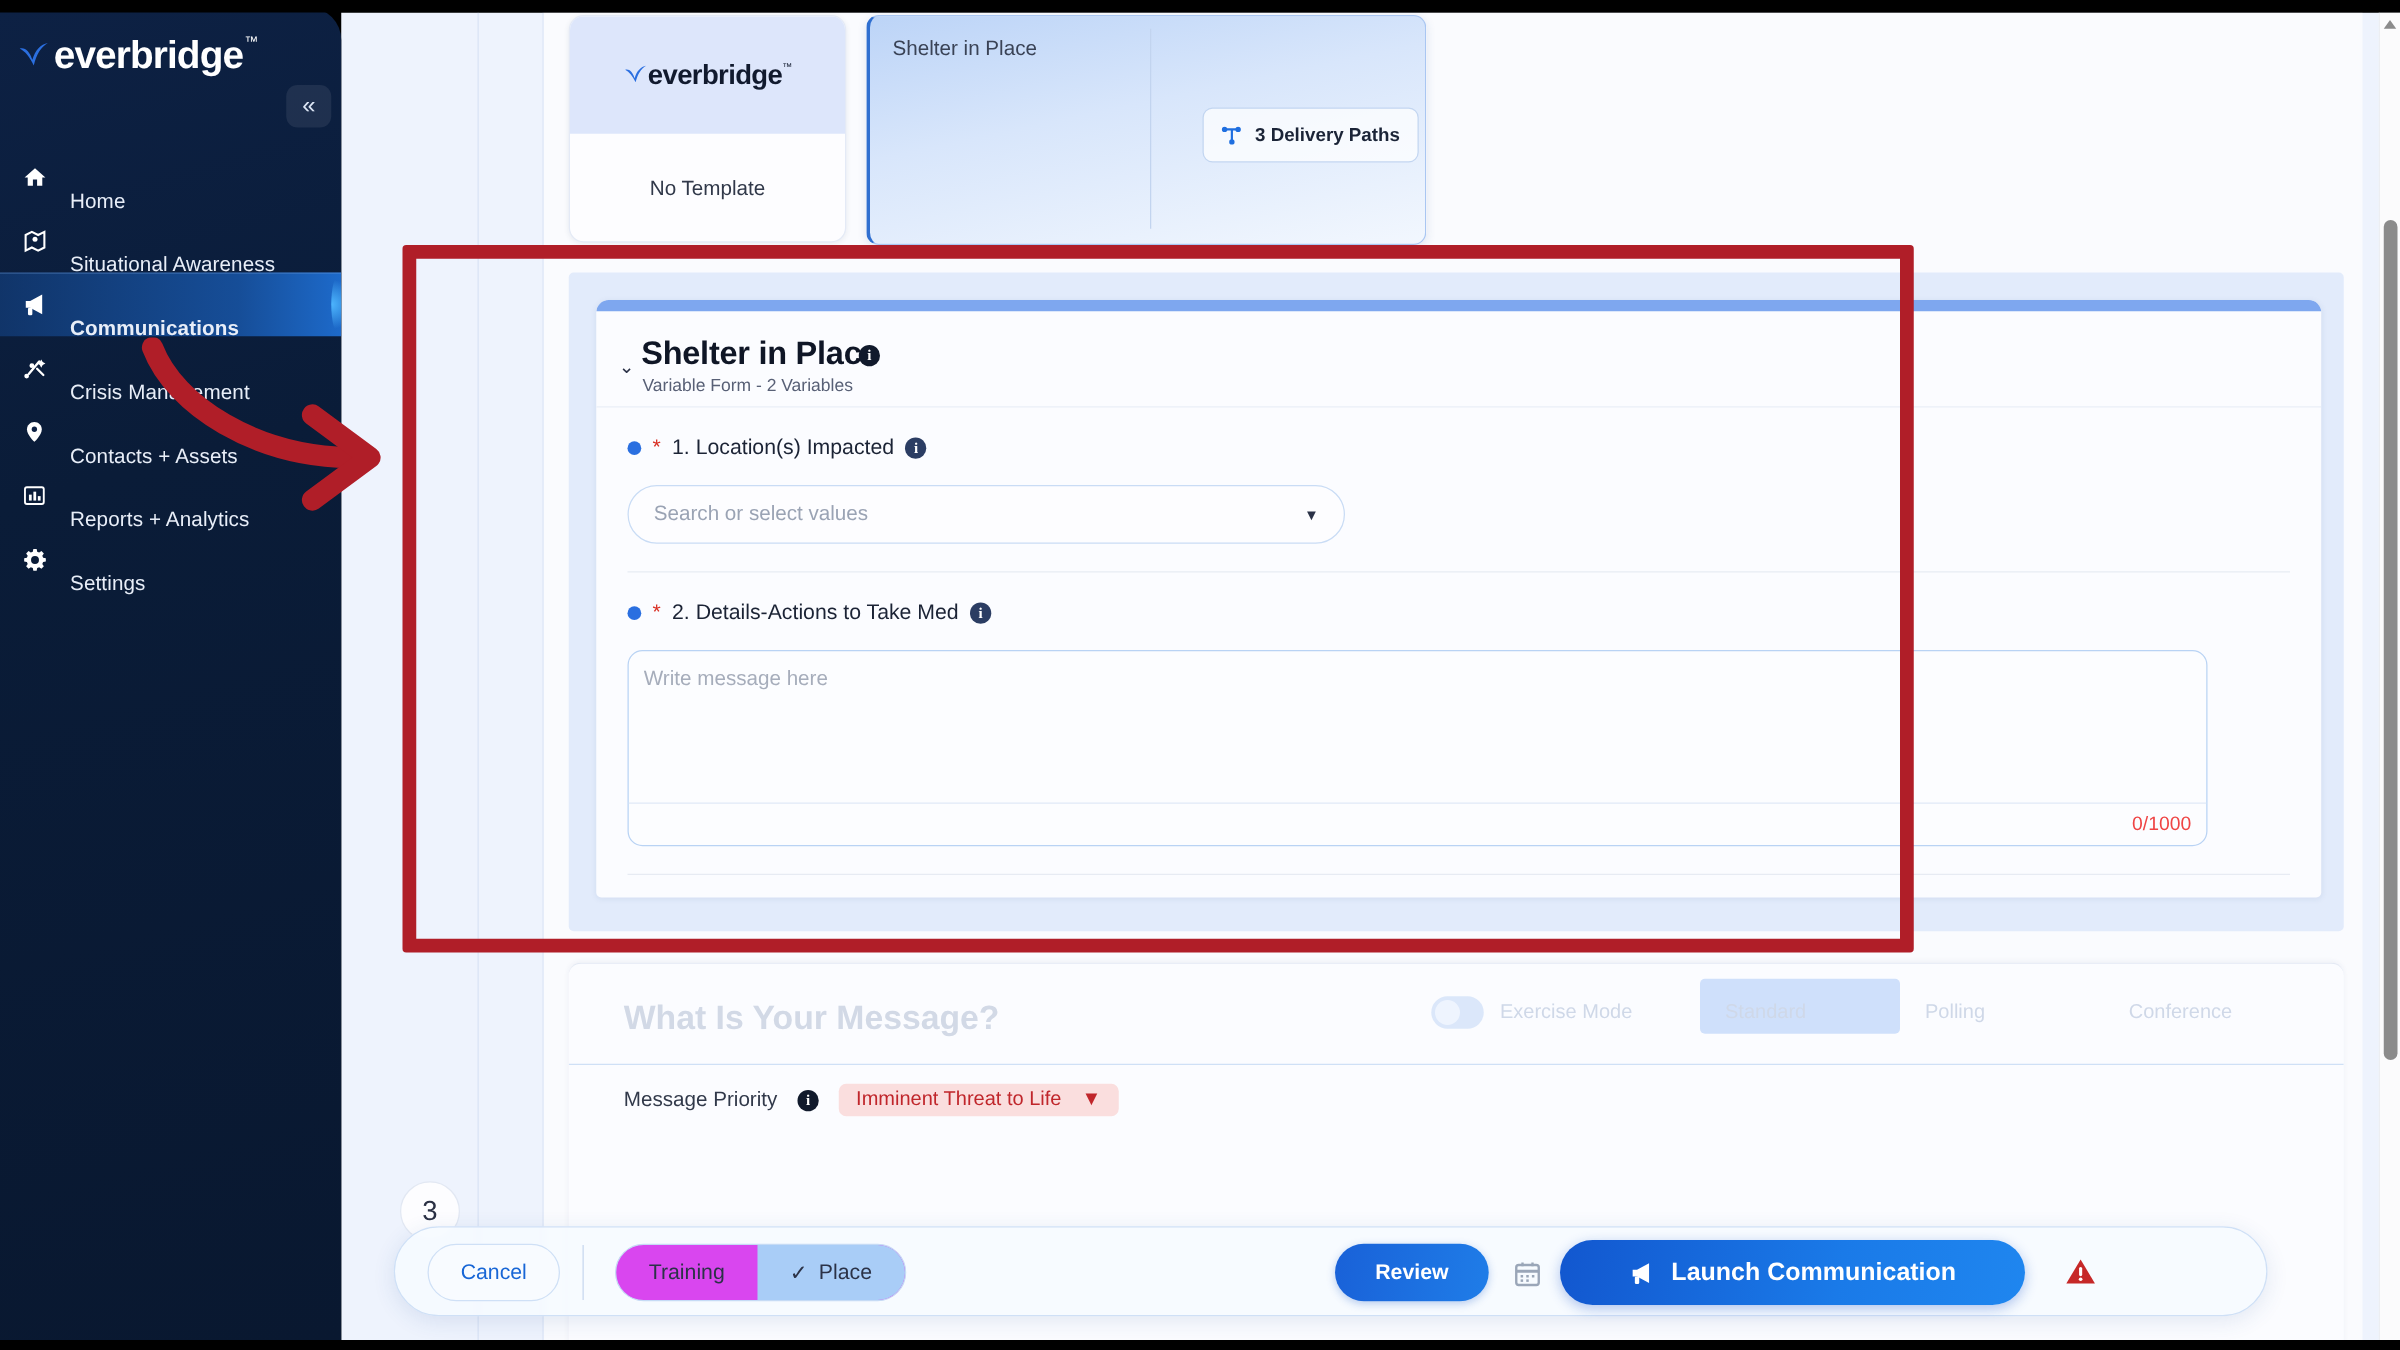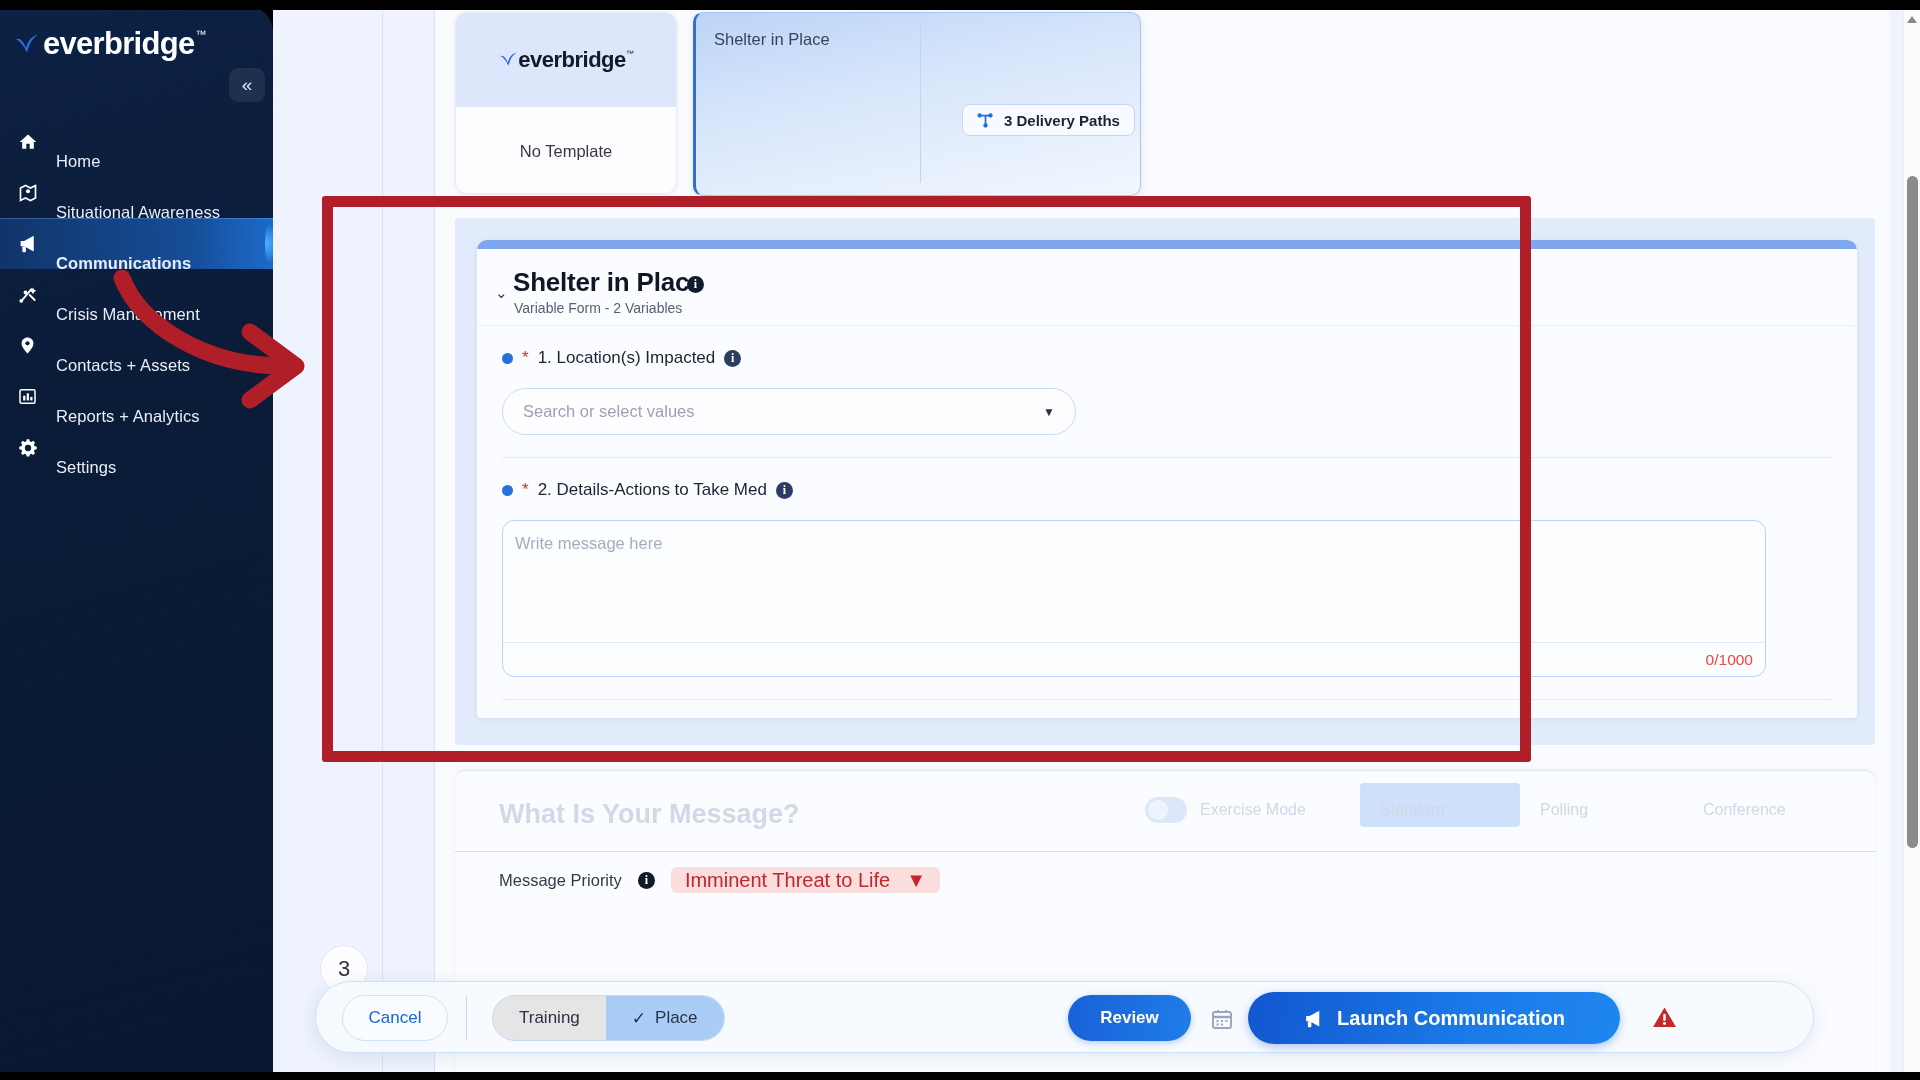--- a/index.html
+++ b/index.html
@@ -119,27 +119,26 @@
     border: 1px solid #a9c6f2;
     border-left: 3px solid #2f6fd0;
     background: linear-gradient(168deg,#bcd4f7 0%, #d8e6fb 42%, #f2f7fe 100%);
     box-shadow: 0 2px 8px rgba(40,80,150,.12);
     overflow: hidden;
   }
   .sel-title { position:absolute; left:18px; top:17px; color:#3a4356; font-size:16.5px; }
   .sel-divider { position:absolute; left: 224px; top: 10px; bottom: 12px; width:1px; background:#c2d4ef; }
   .paths-btn {
     position:absolute; left: 266px; top: 73px;
-    height: 32px; padding: 0 14px;
+    height: 44px; padding: 0 14px;
     display:flex; align-items:center; gap:10px;
     border:1px solid #c3d6f1; border-radius: 8px;
     background: rgba(255,255,255,.72);
     color:#1b2437; font-size: 15px; font-weight:600;
     cursor:pointer;
-    margin-top:18px;
   }
 
   
   .form-outer {
     position:absolute; left: 20px; top: 208px; width: 1420px; height: 527px;
     background:#e2ebfb;
     border-radius: 4px;
   }
   .form-card {
     position:absolute; left: 22px; top: 22px; width: 1380px; height: 478px;
@@ -235,21 +234,21 @@
   .lower-ghost { position:absolute; color:#cfd8e8; font-size:16px; top: 30px; }
   .lower-tabrow { position:absolute; left: 905px; top: 12px; width: 515px; height: 44px; }
   .lower-tab {
     position:absolute; top:0; height: 44px; border-radius: 4px;
   }
   .lower-tab.sel { background:#cfe0fb; }
   .priority-row { position:absolute; left: 44px; top: 96px; display:flex; align-items:center; gap:16px; }
   .prio-txt { color:#31394a; font-size:16.5px; }
   .prio-pill {
     height: 26px; padding: 0 14px; border-radius: 6px;
-    background:#fadede; color:#c0262b; font-size:20px;
+    background:#fadede; color:#c0262b; font-size:16px;
     display:flex; align-items:center; gap:16px;
   }
 
   
   .step-circle {
     position:absolute; left: 320px; top: 945px;
     width: 48px; height: 48px; border-radius:50%;
     background:#fdfdff; border:1px solid #e2e8f3;
     display:flex; align-items:center; justify-content:center;
     color:#2a3044; font-size:22px; z-index: 48;
@@ -272,21 +271,21 @@
     border:1px solid #cfe0f6; background: rgba(248,251,255,.75);
     display:flex; align-items:center; justify-content:center;
     color:#1866d6; font-size:17px; cursor:pointer;
   }
   .bar-sep { position:absolute; left: 150px; top: 14px; width:1px; height: 44px; background:#c8d8ef; }
 
   .segmented {
     position:absolute; left: 176px; top: 13px;
     height: 46px; border-radius: 23px;
     border:1px solid #c6dbf5; display:flex; overflow:hidden;
-    background:#e5e5e5;
+    background:#d946ef;
   }
   .seg {
     display:flex; align-items:center; justify-content:center; gap:9px;
     padding: 0 26px; font-size:17px; color:#2b3247; cursor:pointer;
   }
   .seg.active { background:#a9cdf7; font-weight:400; }
 
   .review-btn {
     position:absolute; left: 752px; top: 13px;
     width: 123px; height: 46px; border-radius: 23px;

